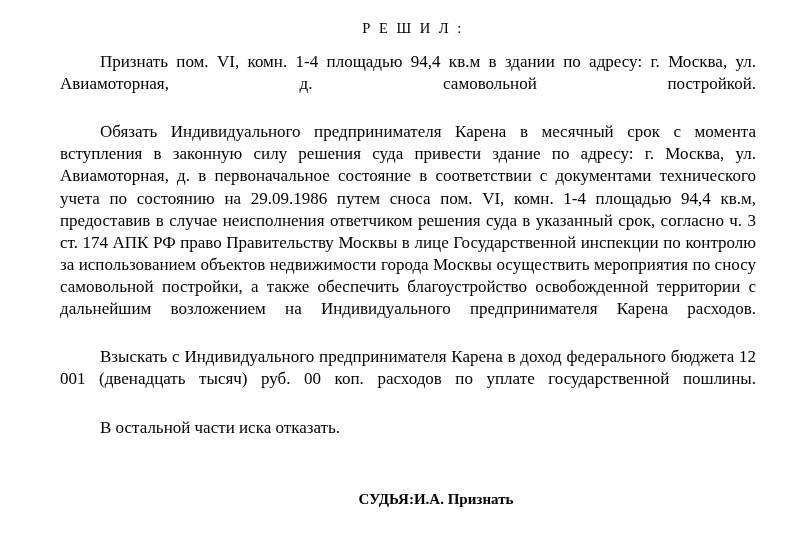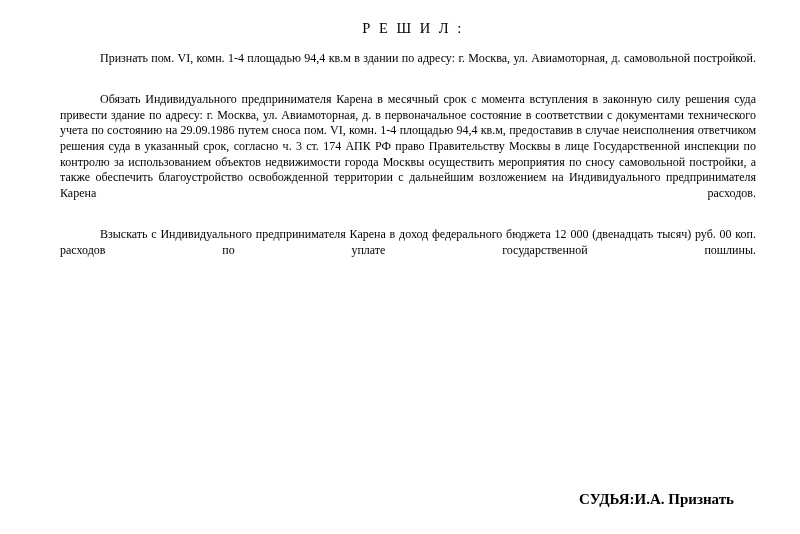--- a/index.html
+++ b/index.html
@@ -23,34 +23,34 @@
   }
   .doc-heading {
     text-align: center;
     font-size: 14.5px;
     letter-spacing: 2.5px;
     margin: 6px 0 14px 0;
     font-weight: 400;
     padding-left: 10px;
   }
   .para {
-    font-size: 12px;
+    font-size: 17px;
     line-height: 1.30;
     text-align: justify;
     text-indent: 40px;
-    margin: 10px 0 1px 0;
+    margin: 4px 0 1px 0;
     text-justify: inter-word;
   }
   .signature-row {
     position: absolute;
     left: 60px;
     right: 44px;
     bottom: 26px;
     display: flex;
-    justify-content: flex-end;
+    justify-content: center;
     font-size: 15px;
     font-weight: bold;
   }
   .sig-left {
     padding-left: 78px;
   }
   .sig-right {
     padding-right: 22px;
   }
   
@@ -65,20 +65,21 @@
 </style>
 </head>
 <body>
 
 <div class="page">
 
   <div class="doc-heading">Р Е Ш И Л :</div>
 
   <p class="para">Признать пом. VI, комн. 1-4 площадью 94,4 кв.м в здании по адресу: г. Москва, ул. Авиамоторная, д.          самовольной постройкой.</p>
   <p class="para">Обязать Индивидуального предпринимателя                    Карена                    в месячный срок с момента вступления в законную силу решения суда привести здание по адресу: г. Москва, ул. Авиамоторная, д.          в первоначальное состояние в соответствии с документами технического учета по состоянию на 29.09.1986 путем сноса пом. VI, комн. 1-4 площадью 94,4 кв.м, предоставив в случае неисполнения ответчиком решения суда в указанный срок, согласно ч. 3 ст. 174 АПК РФ право Правительству Москвы в лице Государственной инспекции по контролю за использованием объектов недвижимости города Москвы осуществить мероприятия по сносу самовольной постройки, а также обеспечить благоустройство освобожденной территории с дальнейшим возложением на Индивидуального предпринимателя           Карена                               расходов.</p>
-  <p class="para">Взыскать с Индивидуального предпринимателя                    Карена                    в доход федерального бюджета 12 000 (двенадцать тысяч) руб. 00 коп. расходов по уплате государственной пошлины.</p>
+  <p class="para">Взыскать с Индивидуального предпринимателя                    Карена                    в доход федерального бюджета 12 001 (двенадцать тысяч) руб. 00 коп. расходов по уплате государственной пошлины.</p>
+  <p class="para nojust">В остальной части иска отказать.</p>
 
   <div class="signature-row">
     <span class="sig-left">СУДЬЯ:</span>
     <span class="sig-right">И.А. Признать</span>
   </div>
 
 </div>
 
 </body></html>

